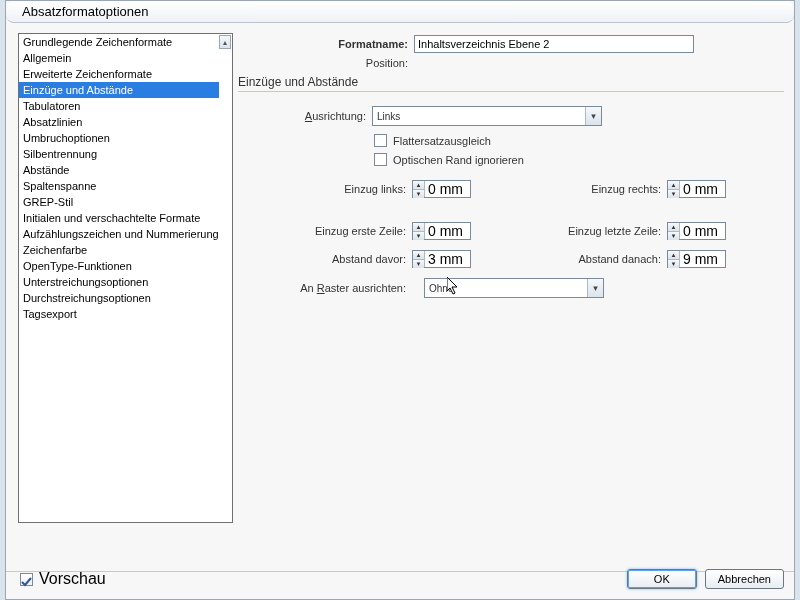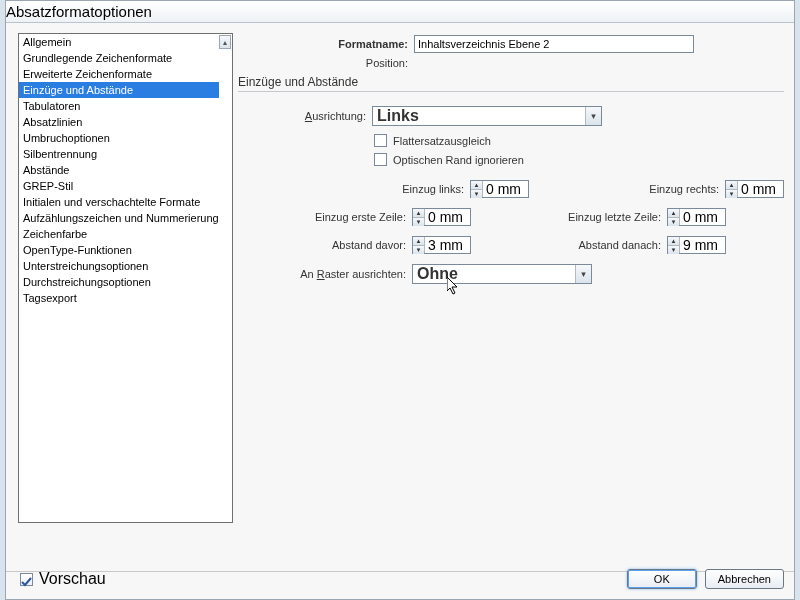--- a/index.html
+++ b/index.html
@@ -2,22 +2,22 @@
 <html><head>
 <meta charset="utf-8">
 <style>
   * { box-sizing: border-box; font-family: "Segoe UI", Tahoma, sans-serif; }
   html, body { margin: 0; padding: 0; width: 800px; height: 600px; background: #d8e3ec; overflow: hidden; }
   .dialog {
     position: absolute; left: 5px; top: 0; width: 790px; height: 600px;
     background: #f7f7f7; border: 1px solid #9aa6b2;
   }
   .titlebar {
-    height: 22px; line-height: 22px; padding-left: 0; font-size: 15px;
-    background: linear-gradient(to bottom, #ffffff, #eef2f6); border-bottom: 1px solid #b9c4cf;
+    height: 22px; line-height: 22px; padding-left: 16px; font-size: 13px;
+    background: linear-gradient(to bottom, #ffffff, #eef2f6); border-bottom: 1px solid #b9c4cf; border-radius: 8px;
   }
   .body { display: flex; height: 548px; }
   .sidebar { width: 226px; padding: 10px 6px 6px 12px; }
   .listbox {
     width: 215px; height: 490px; background: #ffffff; border: 1px solid #707070;
     position: relative; font-size: 11px; overflow: hidden;
   }
   .list-inner { width: 200px; }
   .item { padding: 2px 4px 2px 4px; cursor: default; white-space: nowrap; }
   .item.selected { background: #2a7de1; color: #ffffff; }
@@ -30,21 +30,21 @@
   .textfield {
     background: #fff; border: 1px solid #7a8a99; height: 18px; font-size: 11px; padding: 1px 3px;
   }
   .section-title { font-size: 12px; margin: 6px 0 2px 0; }
   .hr { height: 1px; background: #c5c9cd; border: none; margin: 2px 0 14px 0; }
   .underline-key { text-decoration: underline; }
   .combo {
     display: inline-flex; align-items: center; height: 20px;
     border: 1px solid #7a8a99; background: #fff;
   }
-  .combo span.val { padding: 0 4px; font-size: 16px; font-weight: bold; }
+  .combo span.val { padding: 0 4px; font-size: 10px; }
   .combo .arrow { width: 16px; height: 100%; border-left: 1px solid #b0b8c0;
     display:flex; align-items:center; justify-content:center; font-size:9px; color:#444;
     background: linear-gradient(#f6f8fb,#dbe3ec); }
   .check { display: inline-flex; align-items: center; gap: 6px; }
   .checkbox { width: 13px; height: 13px; border: 1px solid #7a8a99; background:#fff; }
   .spin {
     display: inline-flex; height: 18px; border: 1px solid #7a8a99; background:#fff;
   }
   .spin .btns { width: 12px; display:flex; flex-direction:column; border-right:1px solid #b0b8c0; }
   .spin .b { flex:1; font-size:7px; display:flex; align-items:center; justify-content:center;
@@ -73,29 +73,30 @@
   <div class="titlebar">
     <span>Absatzformatoptionen</span>
   </div>
 
   <div class="body">
 
     <div class="sidebar">
       <div class="listbox">
         <div class="scroll-arrow">▴</div>
         <div class="list-inner">
+          <div class="item"><span>Grundlegende Zeichenformate</span></div>
           <div class="item"><span>Allgemein</span></div>
-          <div class="item"><span>Grundlegende Zeichenformate</span></div>
           <div class="item"><span>Erweiterte Zeichenformate</span></div>
           <div class="item selected"><span>Einzüge und Abstände</span></div>
           <div class="item"><span>Tabulatoren</span></div>
           <div class="item"><span>Absatzlinien</span></div>
           <div class="item"><span>Umbruchoptionen</span></div>
           <div class="item"><span>Silbentrennung</span></div>
           <div class="item"><span>Abstände</span></div>
+          <div class="item"><span>Spaltenspanne</span></div>
           <div class="item"><span>GREP-Stil</span></div>
           <div class="item"><span>Initialen und verschachtelte Formate</span></div>
           <div class="item"><span>Aufzählungszeichen und Nummerierung</span></div>
           <div class="item"><span>Zeichenfarbe</span></div>
           <div class="item"><span>OpenType-Funktionen</span></div>
           <div class="item"><span>Unterstreichungsoptionen</span></div>
           <div class="item"><span>Durchstreichungsoptionen</span></div>
           <div class="item"><span>Tagsexport</span></div>
         </div>
       </div>
@@ -128,21 +129,21 @@
           <span>Flattersatzausgleich</span>
         </label>
       </div>
       <div class="row" style="margin-left:136px; margin-bottom:14px;">
         <label class="check">
           <span class="checkbox"></span>
           <span>Optischen Rand ignorieren</span>
         </label>
       </div>
 
-      <div class="row" style="margin-bottom:10px;justify-content:flex-end;">
+      <div class="row" style="margin-bottom:24px;">
         <div class="lbl-right" style="width:168px;">Einzug links:</div>
         <div class="spin" style="margin-left:6px;">
           <div class="btns">
               <div class="b">▴</div>
               <div class="b">▾</div>
             </div>
           <input value="0 mm" style="">
         </div>
         <div class="lbl-right" style="width:190px;">Einzug rechts:</div>
         <div class="spin" style="margin-left:6px;">
@@ -185,21 +186,21 @@
         <div class="lbl-right" style="width:190px;">Abstand danach:</div>
         <div class="spin" style="margin-left:6px;">
           <div class="btns">
               <div class="b">▴</div>
               <div class="b">▾</div>
             </div>
           <input value="9 mm" style="">
         </div>
       </div>
 
-      <div class="row" style="margin-bottom:10px;">
+      <div class="row" style="margin-bottom:10px;gap:12px;">
         <div class="lbl-right" style="width:168px;"><span>An </span><span class="underline-key">R</span><span>aster ausrichten:</span></div>
         <div class="combo" style="width:180px; margin-left:6px;">
           <span class="val" style="flex:1;">Ohne</span>
           <span class="arrow">▾</span>
         </div>
       </div>
 
     </div>
   </div>
 

